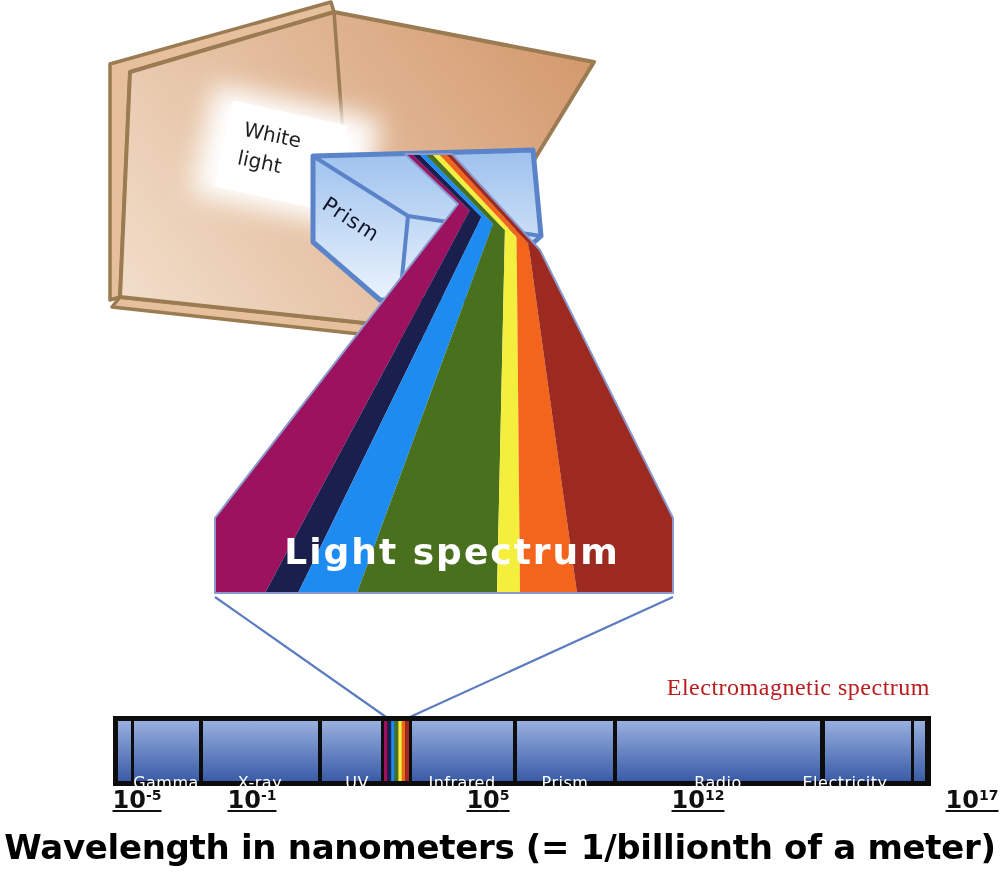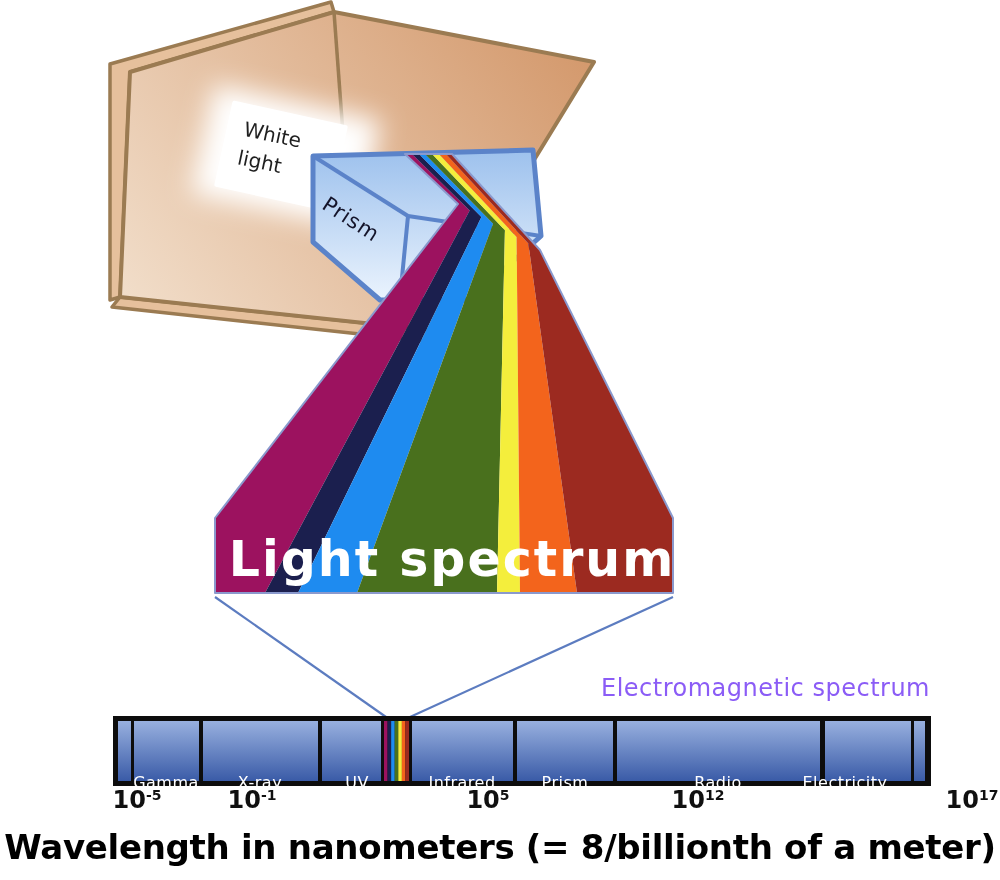--- a/index.html
+++ b/index.html
@@ -5,24 +5,24 @@
   html,body{margin:0;padding:0;background:#ffffff;}
   .stage{position:relative;width:1000px;height:880px;background:#ffffff;overflow:hidden;
          font-family:"DejaVu Sans","Liberation Sans",sans-serif;}
   .stage svg{position:absolute;left:0;top:0;}
   .overlay{position:absolute;white-space:nowrap;}
   .white-light-label{left:247px;top:115px;font-size:20px;line-height:1.45;color:#1f1f1f;
     transform:rotate(12deg);transform-origin:left top;}
   .prism-label{left:331px;top:192px;font-size:21px;letter-spacing:1px;color:#14142a;
     transform:rotate(33deg);transform-origin:left top;}
   .light-spectrum-label{left:452px;top:531px;transform:translateX(-50%);
-    font-size:49px;letter-spacing:2px;color:#ffffff;font-weight:bold;}
-  .em-title{right:70px;top:674px;font-size:24px;color:#8b5cf6;letter-spacing:0.5px;}
+    font-size:36px;letter-spacing:2px;color:#ffffff;font-weight:bold;}
+  .em-title{right:70px;top:674px;font-size:24px;color:#b91c1c;letter-spacing:0.5px;font-family:Liberation Serif, serif;}
   .bar-label{top:742px;transform:translateX(-50%);font-size:16px;color:#ffffff;letter-spacing:0.5px;margin-top:31px;}
-  .tick{top:786px;transform:translateX(-50%);font-size:24px;font-weight:bold;color:#101010;}
+  .tick{top:786px;transform:translateX(-50%);font-size:24px;font-weight:bold;color:#101010;text-decoration:underline;}
   .tick sup{font-size:14px;vertical-align:8px;letter-spacing:0;}
   .axis-title{left:500px;top:827px;transform:translateX(-50%);
     font-size:34px;font-weight:bold;letter-spacing:-0.3px;color:#000000;}
 </style>
 </head>
 <body>
 
 <div class="stage">
 
   <svg width="1000" height="880" viewBox="0 0 1000 880">
@@ -124,15 +124,15 @@
   <div class="overlay bar-label" style="left:565px">Prism</div>
   <div class="overlay bar-label" style="left:718px">Radio</div>
   <div class="overlay bar-label" style="left:845px">Electricity</div>
 
   <div class="overlay tick" style="left:137px"><span>10</span><sup>-5</sup></div>
   <div class="overlay tick" style="left:252px"><span>10</span><sup>-1</sup></div>
   <div class="overlay tick" style="left:488px"><span>10</span><sup>5</sup></div>
   <div class="overlay tick" style="left:698px"><span>10</span><sup>12</sup></div>
   <div class="overlay tick" style="left:972px"><span>10</span><sup>17</sup></div>
 
-  <div class="overlay axis-title">Wavelength in nanometers (= 8/billionth of a meter)</div>
+  <div class="overlay axis-title">Wavelength in nanometers (= 1/billionth of a meter)</div>
 
 </div>
 
 </body></html>

